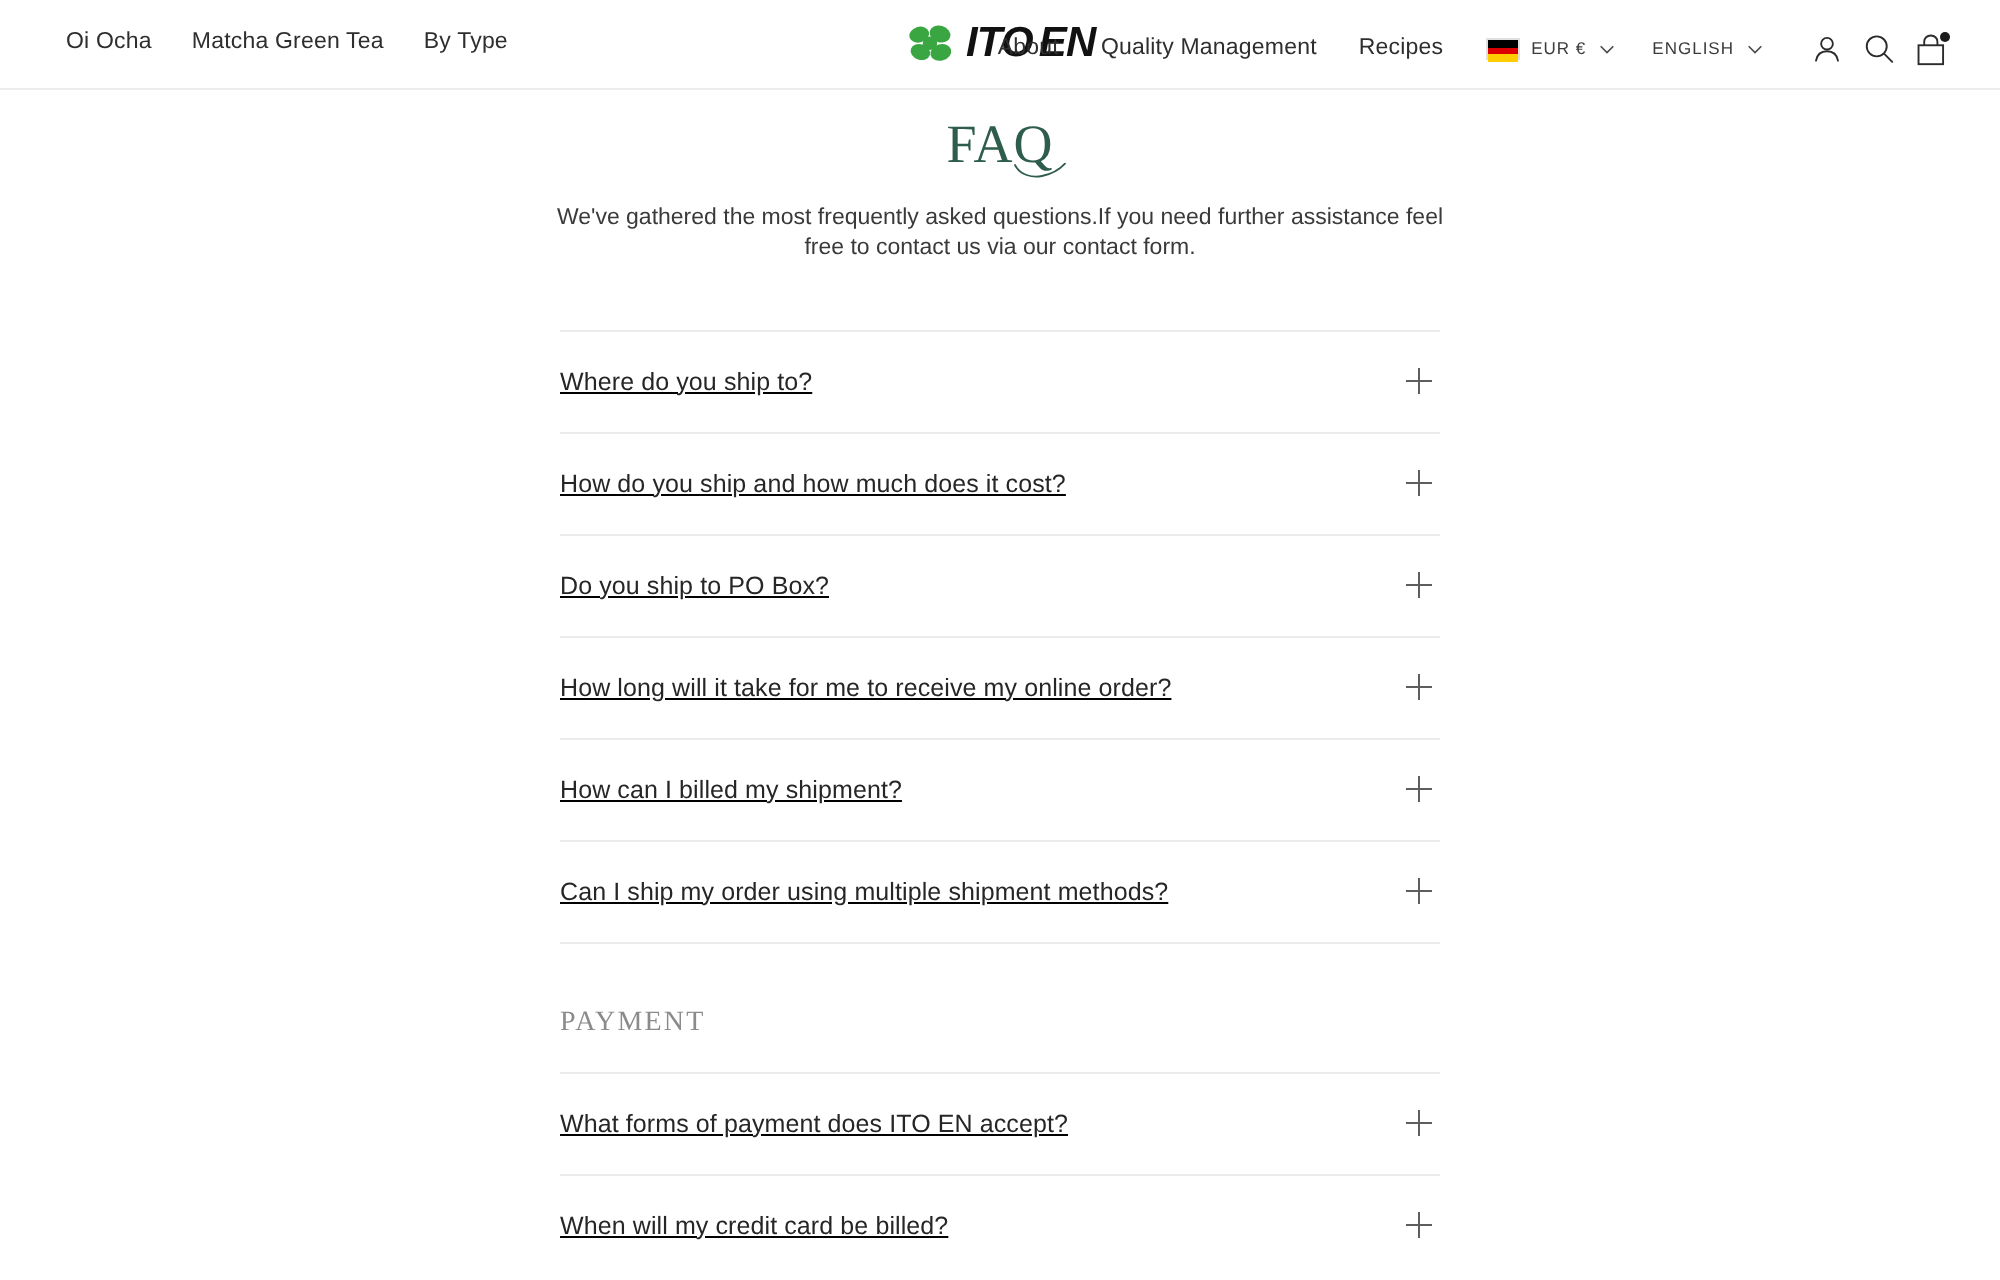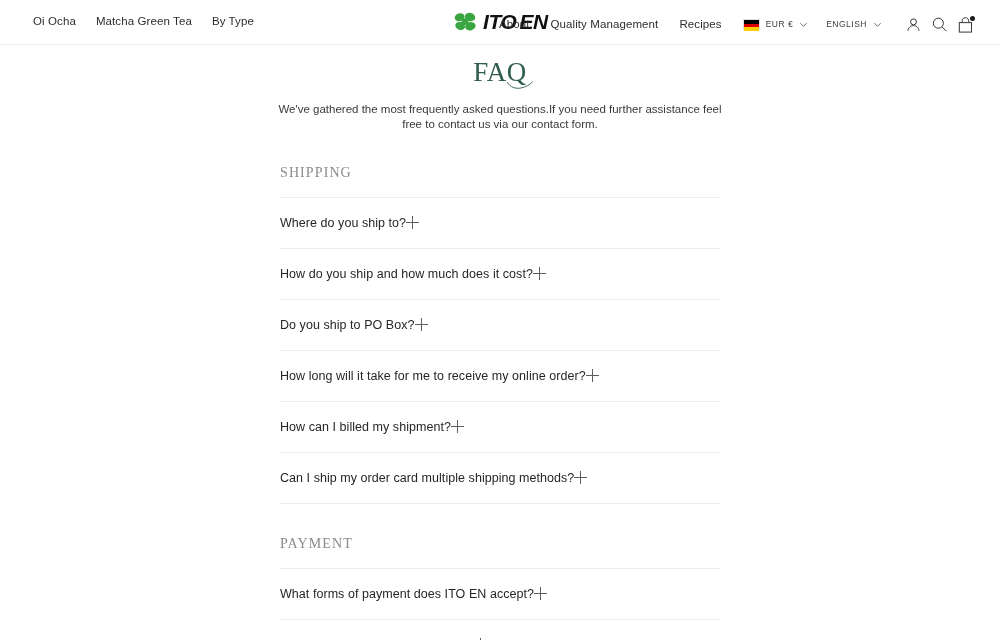--- a/index.html
+++ b/index.html
@@ -156,23 +156,24 @@
     text-transform: uppercase;
     padding-bottom: 16px;
   }
   .section-title.payment { padding-top: 0px; }
 
   .divider { height: 1px; background: #ececec; width: 100%; }
 
   .faq-item {
     display: flex;
     align-items: center;
-    justify-content: flex-start;
+    justify-content: space-between;
     height: 50px;
     cursor: pointer;
+    text-decoration: underline;
   }
   .faq-q {
     font-size: 12.5px;
     color: #262626;
     line-height: 1.3;
     letter-spacing: 0.05px;
   }
   .plus {
     width: 13px; height: 13px;
     position: relative;
@@ -265,21 +266,20 @@
     <span>FAQ</span>
     <svg class="title-swash" viewBox="0 0 26 9">
       <path d="M0.5 1.5 C3 6.5 9 8 14 7 C19 6 23 3.5 25.5 0.8" fill="none" stroke="#2f5d4c" stroke-width="0.9" stroke-linecap="round"></path>
     </svg>
   </div>
 
   <p class="page-sub">We've gathered the most frequently asked questions.If you need further assistance feel free to contact us via our contact form.</p>
 
   <div class="faq-wrap">
 
-    <div class="section-title">SHIPPING</div>
     <div class="divider"></div>
 
     <div class="faq-item">
       <span class="faq-q">Where do you ship to?</span>
       <span class="plus"></span>
     </div>
     <div class="divider"></div>
 
     <div class="faq-item">
       <span class="faq-q">How do you ship and how much does it cost?</span>
@@ -299,21 +299,21 @@
     </div>
     <div class="divider"></div>
 
     <div class="faq-item">
       <span class="faq-q">How can I billed my shipment?</span>
       <span class="plus"></span>
     </div>
     <div class="divider"></div>
 
     <div class="faq-item">
-      <span class="faq-q">Can I ship my order card multiple shipping methods?</span>
+      <span class="faq-q">Can I ship my order using multiple shipment methods?</span>
       <span class="plus"></span>
     </div>
     <div class="divider"></div>
 
     <div class="sec-gap"></div>
 
     <div class="section-title payment">PAYMENT</div>
     <div class="divider"></div>
 
     <div class="faq-item">

